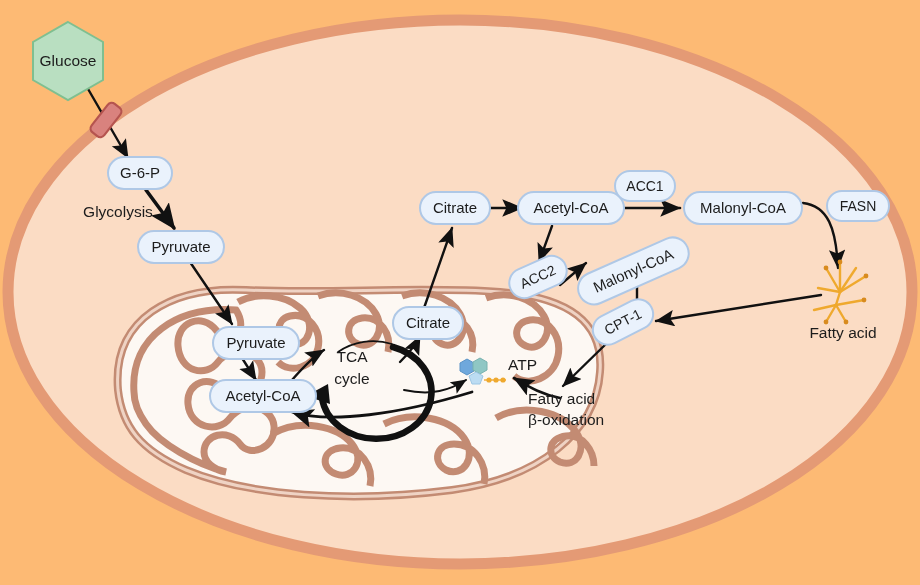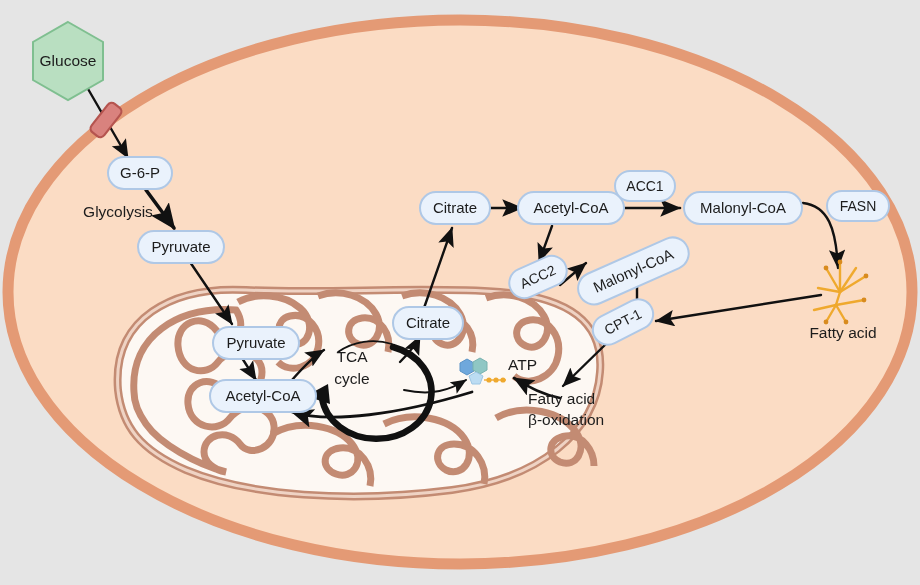--- a/index.html
+++ b/index.html
@@ -1,18 +1,18 @@
 <!DOCTYPE html>
 <html><head>
 <meta charset="utf-8">
 <style>
   html,body{margin:0;padding:0;background:#ffffff;}
   body{width:920px;height:585px;overflow:hidden;
        font-family:"Liberation Sans","DejaVu Sans",sans-serif;}
-  #stage{position:relative;width:920px;height:585px;background:#e5e5e5;}
+  #stage{position:relative;width:920px;height:585px;background:#fdba74;}
   svg#canvas{position:absolute;left:0;top:0;width:920px;height:585px;}
   .nodetext{font-family:"Liberation Sans","DejaVu Sans",sans-serif;
             font-size:15px;fill:#1c1c1c;text-anchor:middle;dominant-baseline:middle;}
   .nodetext.sm{font-size:14px;}
   .plaintext{font-family:"Liberation Sans","DejaVu Sans",sans-serif;
              font-size:15.5px;fill:#1c1c1c;text-anchor:middle;dominant-baseline:middle;}
   .hexlabel{font-family:"Liberation Sans","DejaVu Sans",sans-serif;
             font-size:15.5px;fill:#1c1c1c;text-anchor:middle;dominant-baseline:middle;}
 </style>
 </head>

